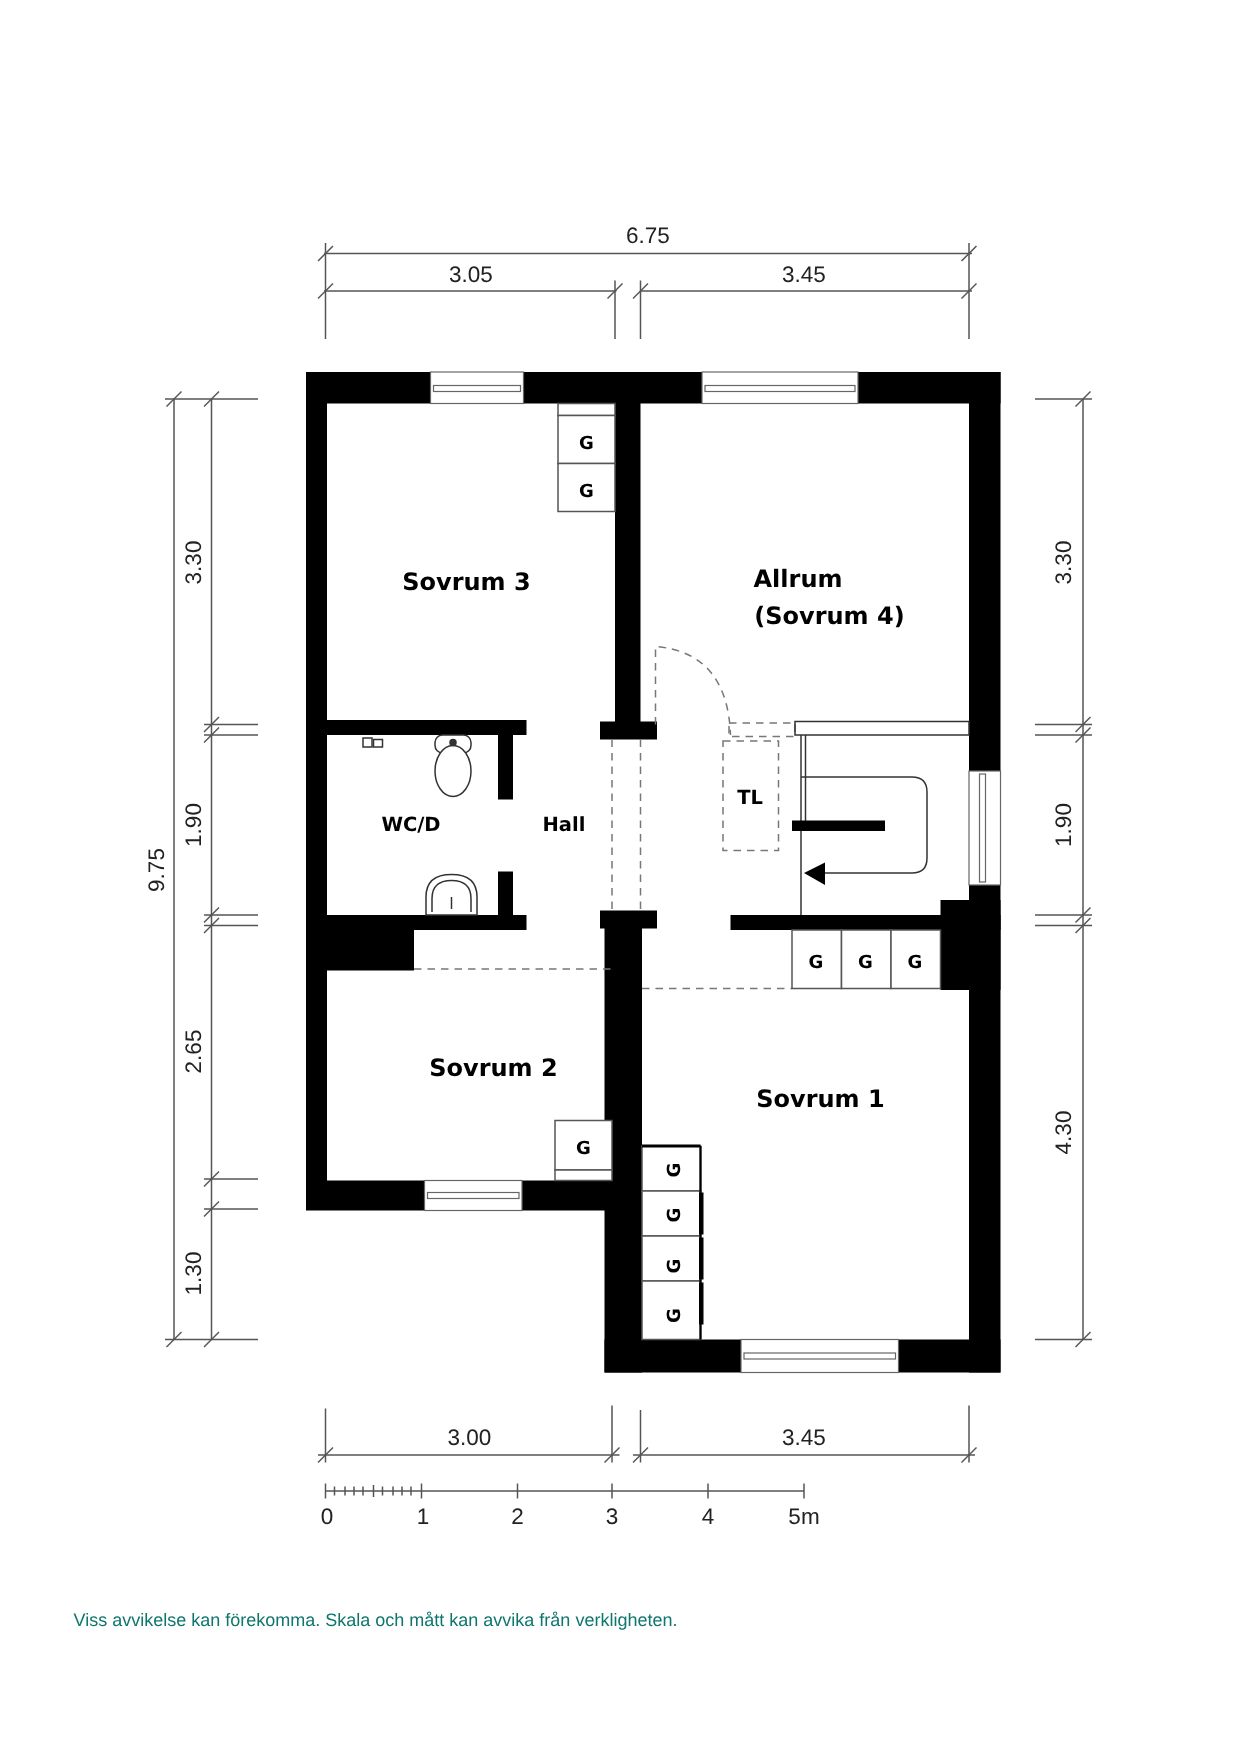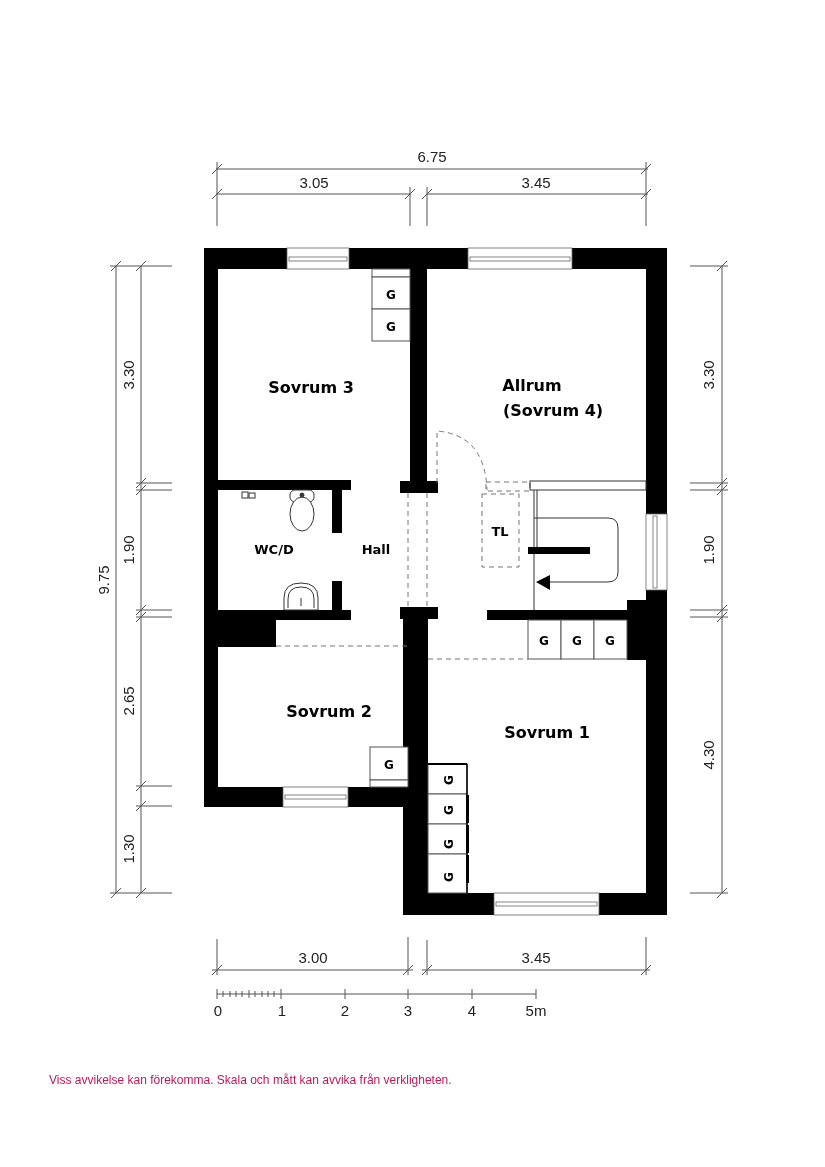--- a/index.html
+++ b/index.html
@@ -2,21 +2,21 @@
 <html><head>
 <meta charset="utf-8">
 <style>
   html, body { margin: 0; padding: 0; background: #ffffff; }
   body { width: 825px; height: 1167px; position: relative; overflow: hidden; font-family: "Liberation Sans", sans-serif; }
   svg { position: absolute; left: 0; top: 0; }
   .dim-text { font-family: "Liberation Sans", sans-serif; font-size: 15px; fill: #222; }
   .room-label { font-family: "DejaVu Sans", sans-serif; font-weight: bold; font-size: 16px; fill: #000; }
   .small-label { font-family: "DejaVu Sans", sans-serif; font-weight: bold; font-size: 13px; fill: #000; }
   .g-label { font-family: "DejaVu Sans", sans-serif; font-weight: bold; font-size: 12px; fill: #000; }
-  .footnote { position: absolute; left: 49px; top: 1073px; font-size: 12px; color: #be185d; font-family: "Liberation Sans", sans-serif; }
+  .footnote { position: absolute; left: 49px; top: 1073px; font-size: 12px; color: #0f766e; font-family: "Liberation Sans", sans-serif; }
 </style>
 </head>
 <body>
 
 <svg width="825" height="1167" viewBox="0 0 825 1167" xmlns="http://www.w3.org/2000/svg">
 
   <g stroke="#555" stroke-width="1" fill="none">
     <line x1="216" y1="169" x2="648" y2="169"></line>
     <line x1="216" y1="194" x2="411" y2="194"></line>
     <line x1="427" y1="194" x2="648" y2="194"></line>

